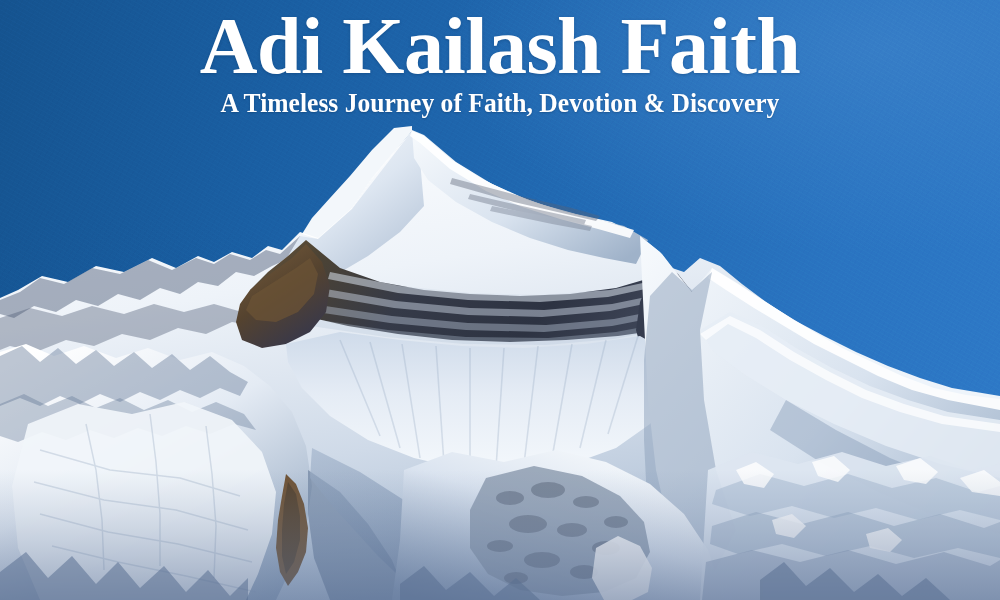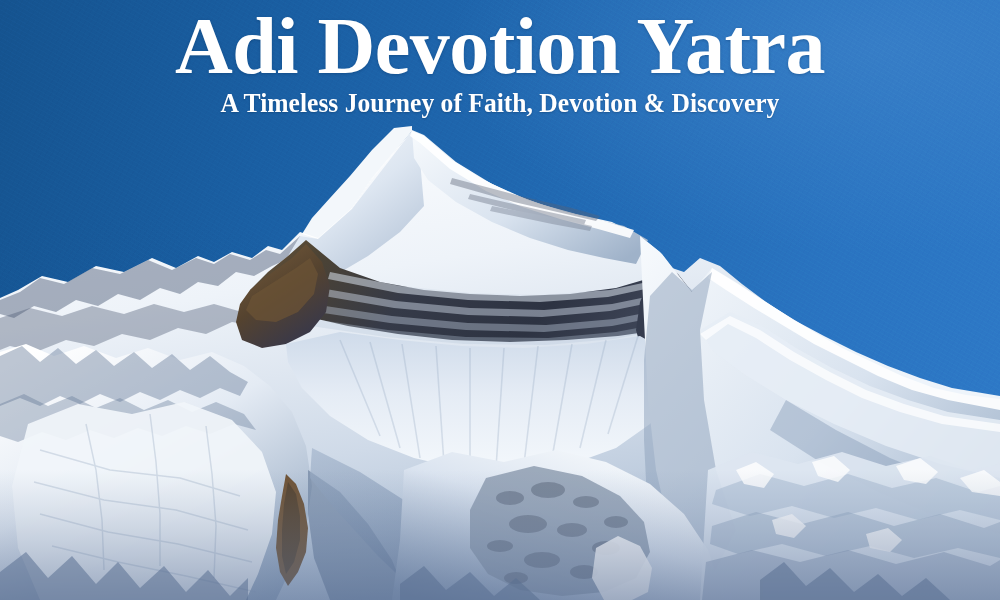--- a/index.html
+++ b/index.html
@@ -312,17 +312,17 @@
     <g fill="#5a7091" opacity="0.55">
       <path d="M0 572 L26 552 L48 578 L72 556 L96 584 L118 562 L140 588 L164 566
                L186 592 L208 570 L230 596 L248 578 L248 600 L0 600 Z"></path>
       <path d="M400 584 L424 566 L446 590 L470 572 L494 596 L516 578 L540 600 L400 600 Z"></path>
       <path d="M760 580 L784 562 L806 586 L830 568 L854 592 L878 574 L902 596 L926 578
                L950 600 L760 600 Z"></path>
     </g>
   </svg>
 
   <div class="titleblock">
-    <span class="title">Adi Devotion Yatra</span>
+    <span class="title">Adi Kailash Faith</span>
     <span class="subtitle">A Timeless Journey of Faith, Devotion &amp; Discovery</span>
   </div>
 
 </div>
 
 </body></html>

